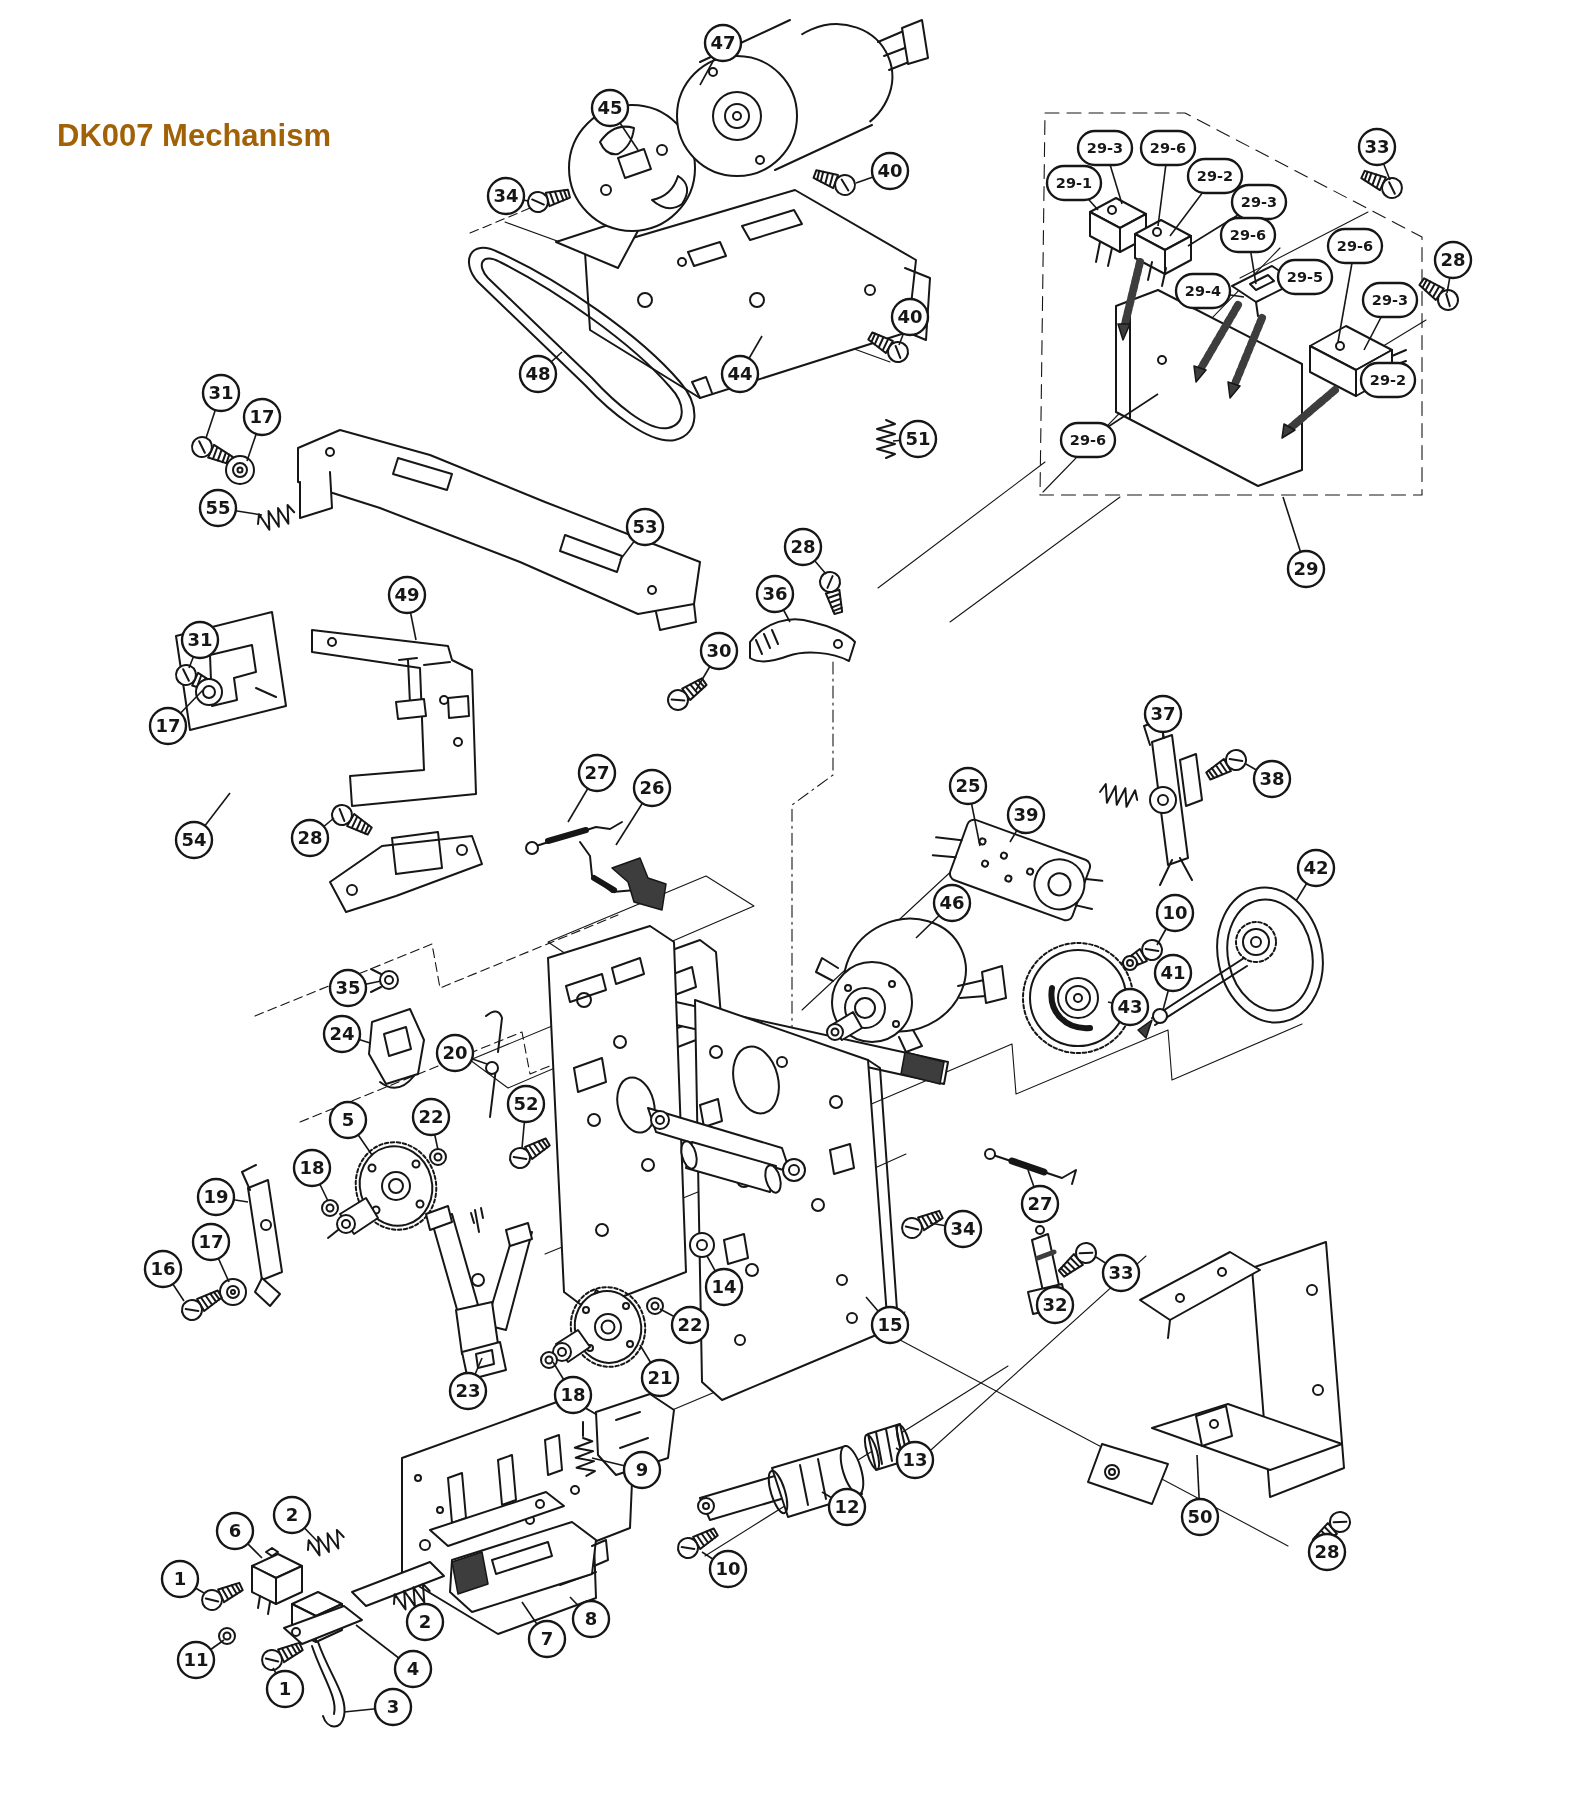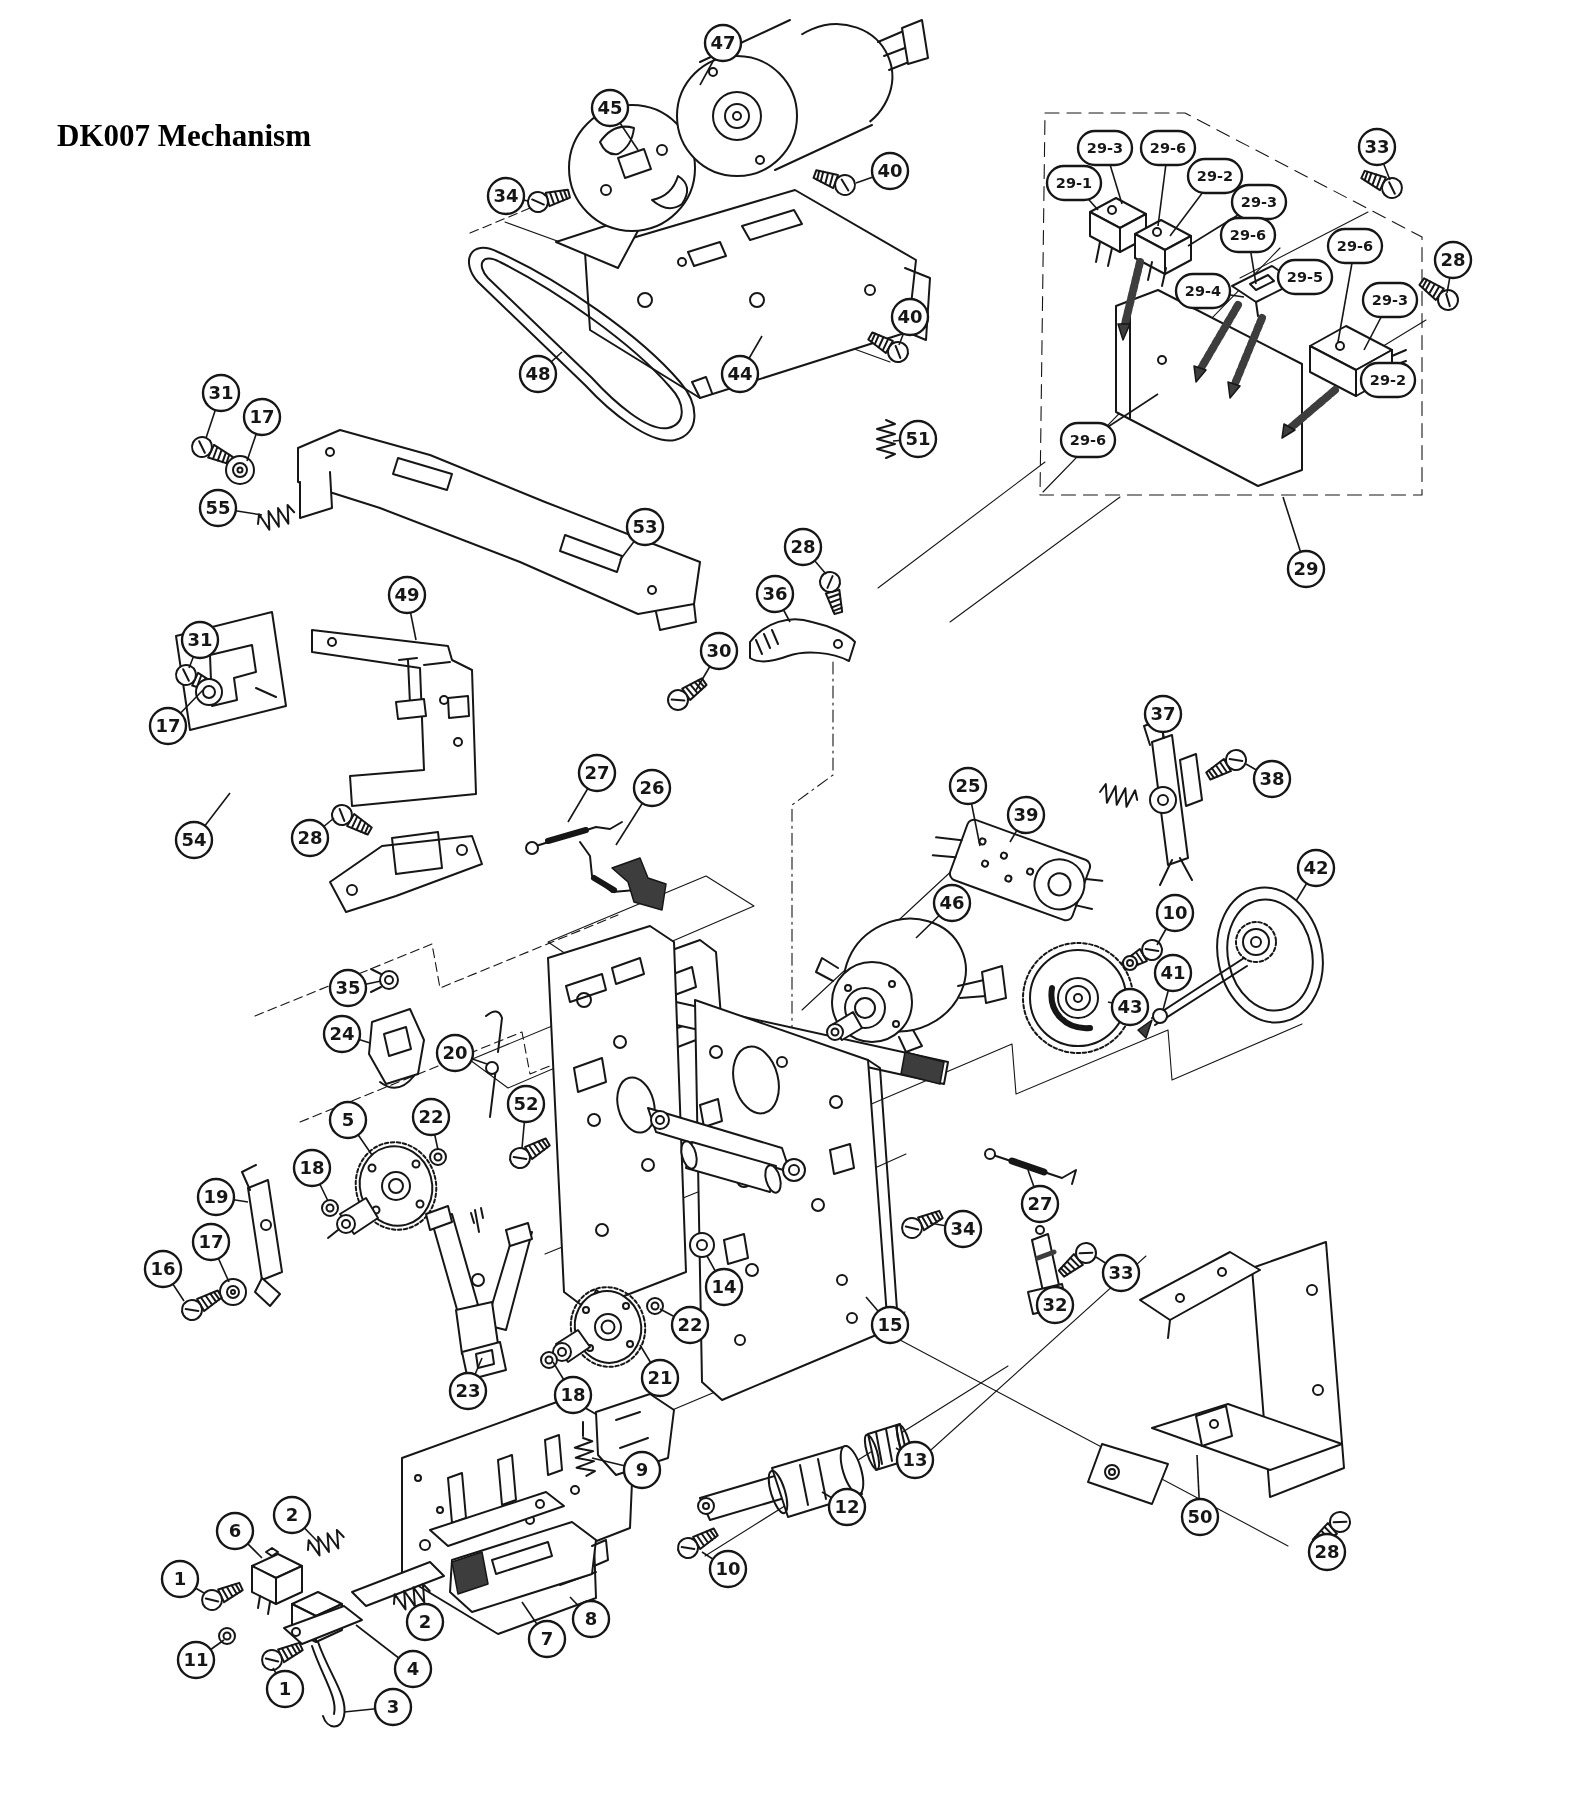--- a/index.html
+++ b/index.html
@@ -1,19 +1,19 @@
 <!DOCTYPE html>
 <html><head>
 <meta charset="utf-8">
 <style>
   html,body{margin:0;padding:0;background:#e8e8e8;}
   .stage{position:relative;width:1575px;height:1800px;background:#ffffff;
          font-family:"Liberation Sans","DejaVu Sans",sans-serif;overflow:hidden;}
   .title{position:absolute;left:57px;top:118px;font-size:31px;font-weight:bold;
-         color:#000000;letter-spacing:0px;font-family:Liberation Serif, serif;}
+         color:#a16207;letter-spacing:0px;}
   svg{position:absolute;left:0;top:0;}
   .ink{stroke:#161616;fill:none;stroke-width:2;stroke-linejoin:round;stroke-linecap:round;}
   .w{fill:#ffffff;}
   .dk{fill:#3d3d3d;stroke:#161616;stroke-width:1.5;}
   .thin{stroke-width:1.1;}
   .dash{stroke-dasharray:9 5;}
   .dashdot{stroke-dasharray:12 5 2 5;}
   .teeth{stroke-dasharray:3.5 2.5;}
   .leader{stroke:#161616;stroke-width:1.6;fill:none;}
   .bubble{fill:#ffffff;stroke:#161616;stroke-width:2.4;}

